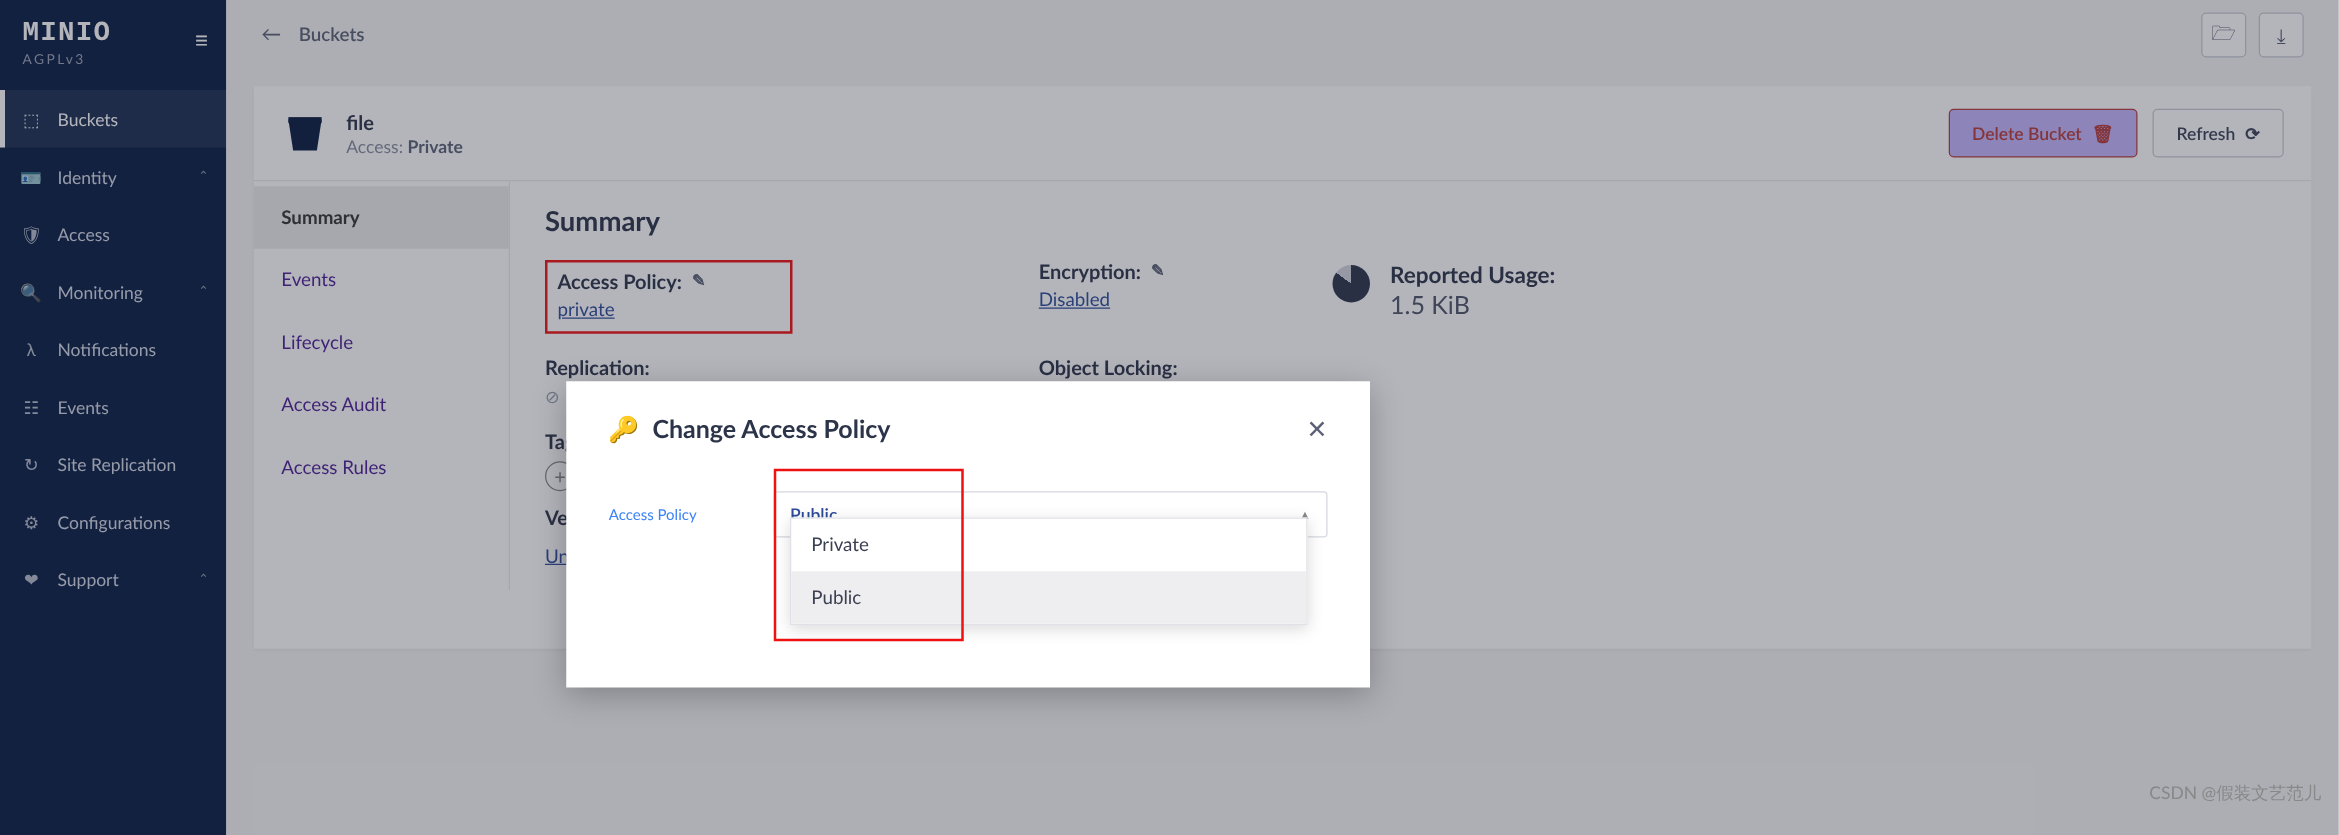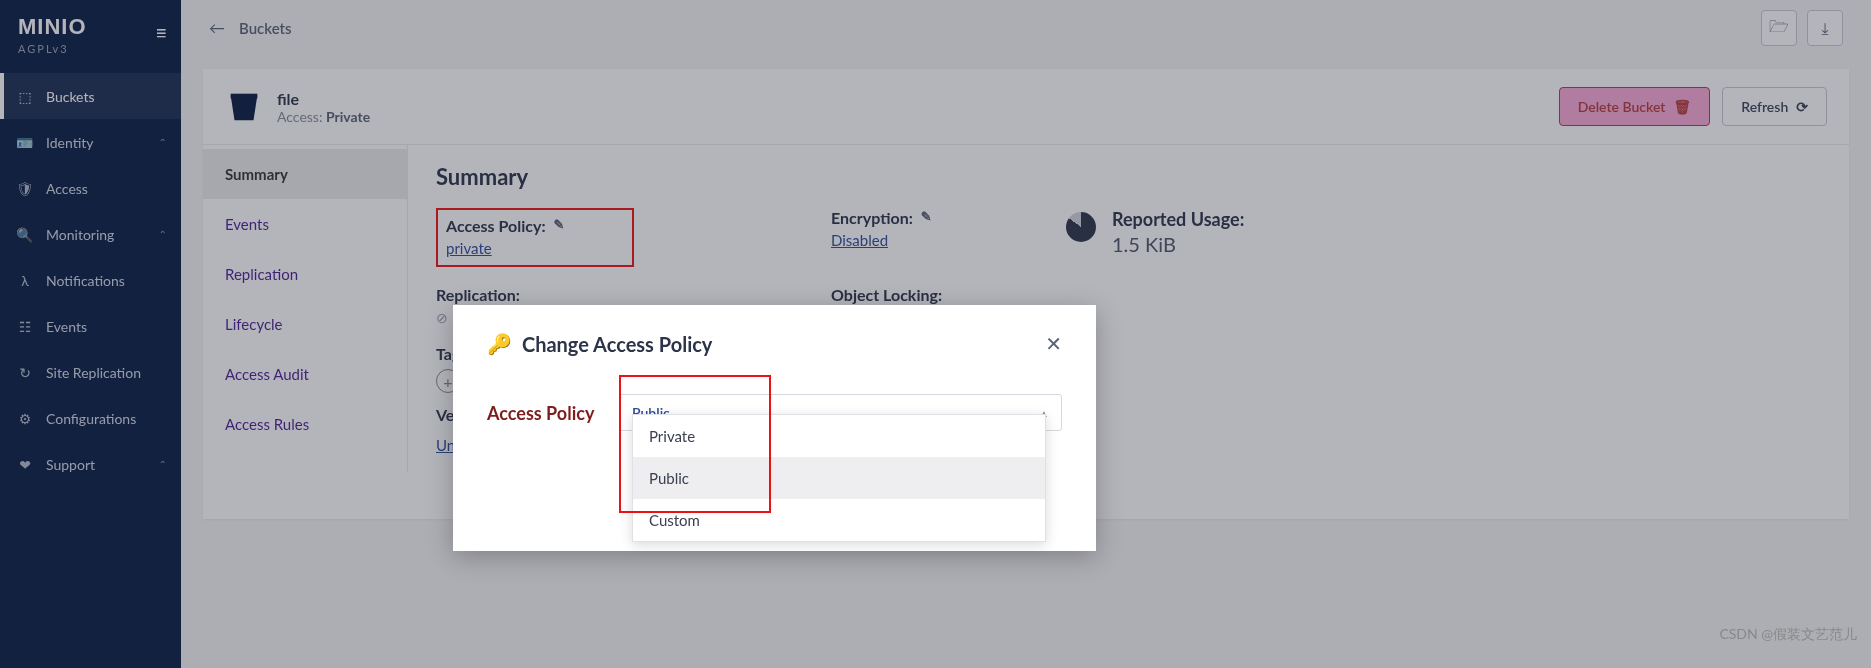--- a/index.html
+++ b/index.html
@@ -1,21 +1,21 @@
 <!DOCTYPE html>
 <html><head>
 <meta charset="utf-8">
 <style>
 *{box-sizing:border-box;margin:0;padding:0;font-family:Lato,Arial,sans-serif}
 body{background:#f4f4f4;width:1871px;height:668px;overflow:hidden;position:relative}
 
 
 .sidebar{position:absolute;left:0;top:0;width:181px;height:668px;background:#081C42;color:#fff}
 .logo-box{padding:14px 18px 8px;position:relative}
-.logo-text{font-size:22px;font-weight:700;letter-spacing:1px;font-family:Liberation Sans, sans-serif}
+.logo-text{font-size:22px;font-weight:700;letter-spacing:1px;font-family:Liberation Mono, monospace}
 .logo-sub{font-size:11px;letter-spacing:2px;color:#9aa2b5;margin-top:2px}
 .hamburger{position:absolute;right:14px;top:20px;font-size:20px;cursor:pointer}
 .nav{margin-top:10px}
 .nav-item{display:flex;align-items:center;padding:14px 16px;font-size:14px;color:#d2d8e4;cursor:pointer;position:relative}
 .nav-item.active{background:rgba(255,255,255,0.08);border-left:4px solid #fff;padding-left:12px;color:#fff}
 .nav-item .ico{width:18px;height:18px;margin-right:12px;opacity:.85;display:inline-flex;align-items:center;justify-content:center;font-size:14px}
 .nav-item .chev{position:absolute;right:14px;font-size:10px;color:#8a91a8}
 
 
 .main{position:absolute;left:181px;top:0;right:0;bottom:0;background:#f5f5f5}
@@ -27,21 +27,21 @@
 
 .panel{margin:14px 22px;background:#fff;box-shadow:0 1px 3px rgba(0,0,0,.06);min-height:450px;position:relative}
 .panel-head{display:flex;align-items:center;justify-content:space-between;padding:18px 22px;border-bottom:1px solid #eaeaea}
 .bh-left{display:flex;align-items:center}
 .bucket-ico{width:38px;height:38px;margin-right:14px}
 .bh-title{font-size:16px;font-weight:700;color:#2c3449}
 .bh-sub{font-size:14px;color:#868b9c}
 .bh-sub b{color:#5a6275}
 .bh-actions{display:flex;gap:12px}
 .btn{padding:10px 18px;border-radius:4px;font-size:14px;font-weight:600;cursor:pointer;display:inline-flex;align-items:center;gap:8px}
-.btn-del{border:1.5px solid #b53b3b;color:#b53b3b;background:#f9a8d4}
+.btn-del{border:1.5px solid #b53b3b;color:#b53b3b;background:#c4b5fd}
 .btn-ref{border:1px solid #c7c9d1;color:#3b4258;background:#fff}
 
 .panel-body{display:flex}
 .subnav{width:205px;border-right:1px solid #eaeaea;padding:4px 0}
 .sub-item{padding:16px 22px;font-size:15px;color:#4c1d95;cursor:pointer}
 .sub-item.active{background:#ececec;font-weight:700;color:#333}
 
 .content{flex:1;padding:18px 28px}
 .sect-title{font-size:22px;font-weight:700;color:#2c3449;margin-bottom:18px}
 .grid-row{display:flex;gap:60px;margin-bottom:18px}
@@ -60,21 +60,21 @@
 
 
 .overlay{position:absolute;inset:0;background:rgba(40,44,60,.35)}
 
 
 .modal{position:absolute;left:453px;top:305px;width:643px;background:#fff;box-shadow:0 6px 24px rgba(0,0,0,.25);z-index:10;padding:26px 34px 120px}
 .modal-head{display:flex;align-items:center;justify-content:space-between}
 .modal-title{font-size:20px;font-weight:700;color:#2c3449;display:flex;align-items:center;gap:10px}
 .close-x{font-size:20px;color:#5a6275;cursor:pointer}
 .modal-row{display:flex;align-items:center;margin-top:38px}
-.m-label{width:132px;font-size:18px;color:#7f1d1d;font-weight:700}
+.m-label{width:132px;font-size:12px;color:#3b82f6;font-weight:400}
 .select-box{flex:1;border:1px solid #d6d8df;border-radius:3px;padding:9px 12px;font-size:14px;color:#2d4b9a;font-weight:600;display:flex;justify-content:space-between;align-items:center;cursor:pointer}
 .select-red{border:2px solid #e11;padding:2px;position:absolute;left:619px;top:375px;width:152px;height:138px;z-index:30;pointer-events:none}
 
 
 .dropdown{position:absolute;left:632px;top:414px;width:414px;background:#fff;border:1px solid #e0e1e6;box-shadow:0 3px 12px rgba(0,0,0,.15);z-index:20}
 .dd-item{padding:12px 16px;font-size:15px;color:#3b4052;cursor:pointer}
 .dd-item.sel{background:#eeeef0}
 
 .watermark{position:absolute;right:14px;bottom:24px;font-size:14px;color:#888}
 </style>
@@ -161,21 +161,20 @@
             <span>Refresh</span>
             <span>⟳</span>
           </div>
       </div>
     </div>
 
     <div class="panel-body">
       <div class="subnav">
         <div class="sub-item active">Summary</div>
         <div class="sub-item">Events</div>
-        <div class="sub-item">Replication</div>
         <div class="sub-item">Lifecycle</div>
         <div class="sub-item">Access Audit</div>
         <div class="sub-item">Access Rules</div>
       </div>
 
       <div class="content">
         <div class="sect-title">Summary</div>
 
         <div class="grid-row">
           <div style="width:335px">
@@ -242,18 +241,17 @@
     <div class="select-box">
       <span>Public</span>
       <span style="font-size:10px;color:#888">▲</span>
     </div>
   </div>
 </div>
 
 <div class="dropdown">
   <div class="dd-item">Private</div>
   <div class="dd-item sel">Public</div>
-  <div class="dd-item">Custom</div>
 </div>
 
 <div class="select-red"></div>
 
 <div class="watermark">CSDN @假装文艺范儿</div>
 
 </body></html>

